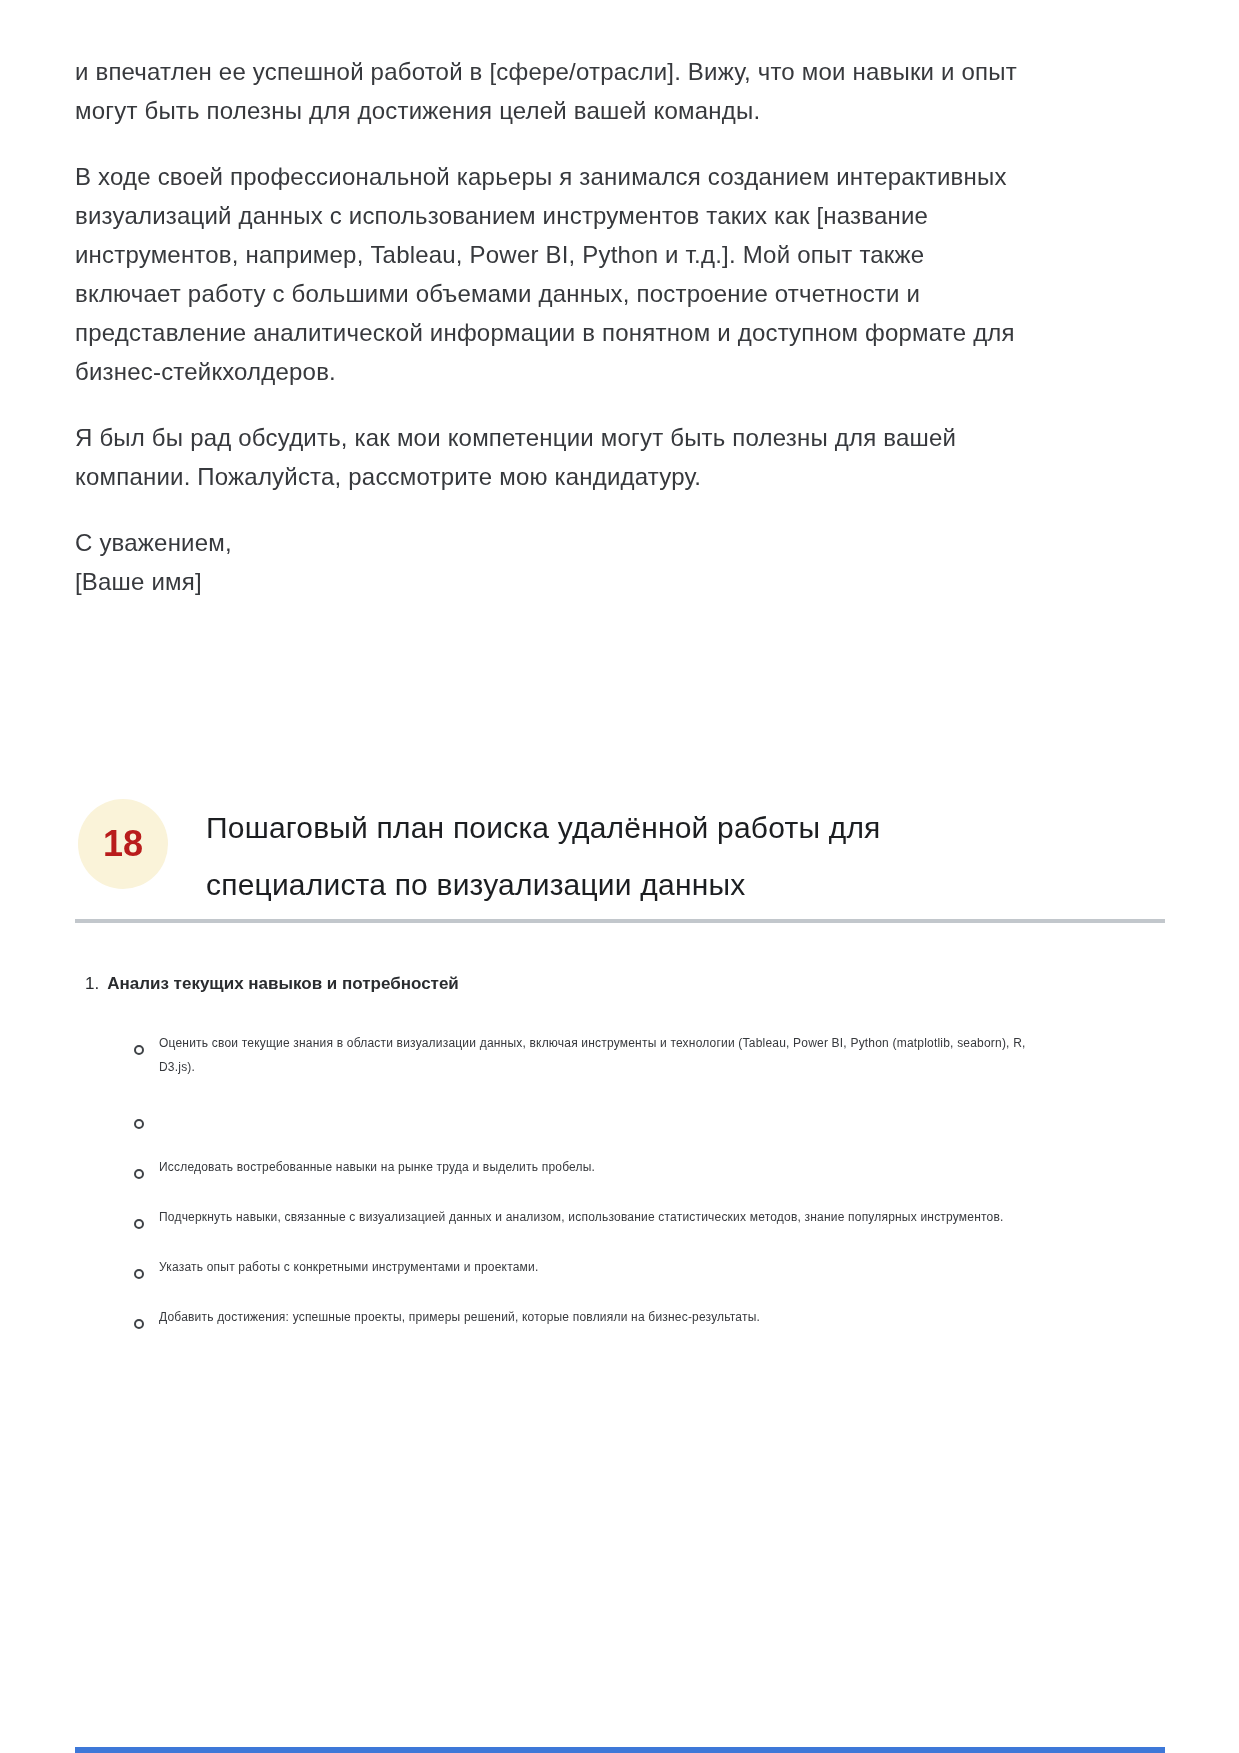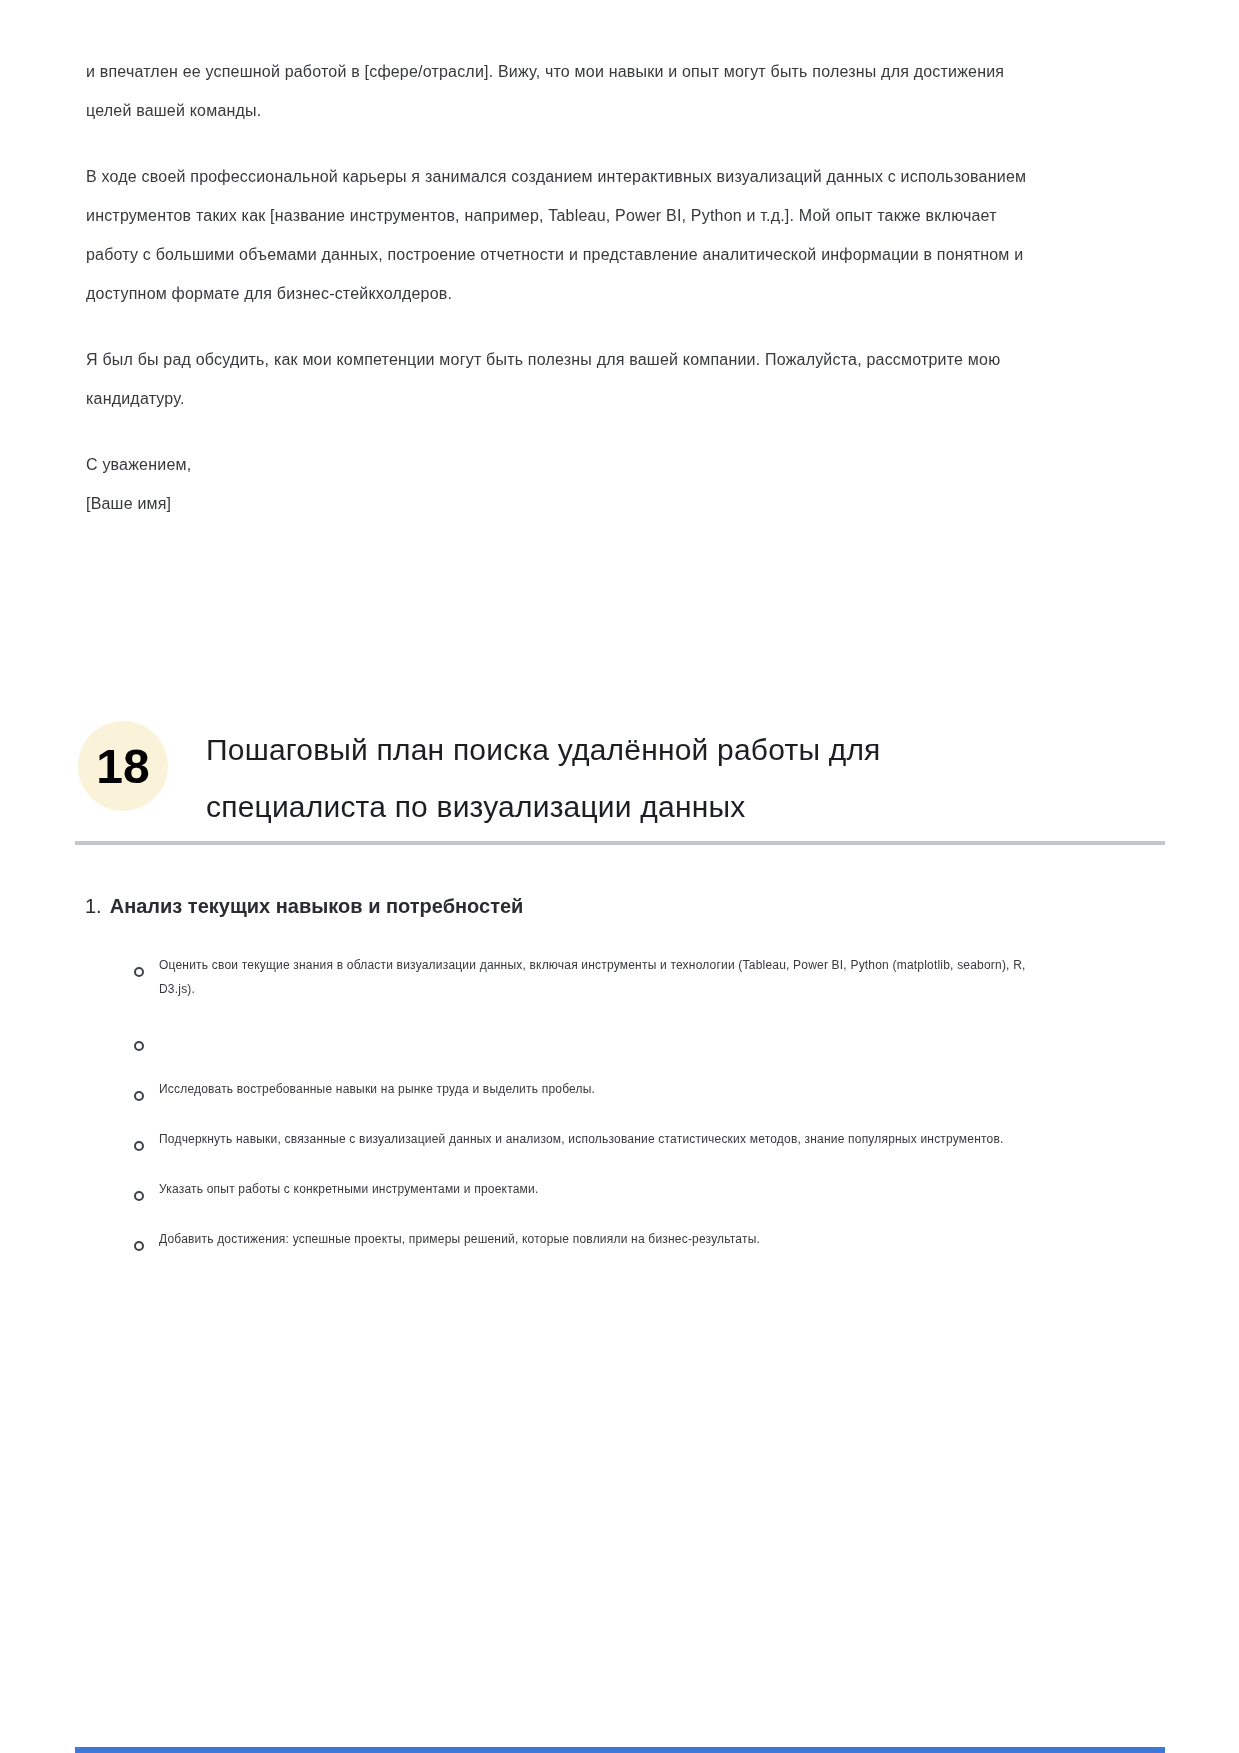--- a/index.html
+++ b/index.html
@@ -7,65 +7,65 @@
   body { font-family:"Liberation Sans", sans-serif; color:#37393d; position:relative; }
 
   .page {
     width:1239px; height:1753px;
     padding:52px 74px 0 75px;
     position:relative;
   }
 
   
   .para {
-    font-size:16px;
+    font-size:24px;
     line-height:39px;
     max-width:950px;
-    margin:0 0 27px 11px;
+    margin:0 0 27px 0;
     letter-spacing:0.2px;
   }
   .signature span { display:block; }
 
   
   .section-header {
     margin-top:198px;
     display:flex;
     align-items:flex-start;
   }
   .badge {
     width:90px; height:90px;
     border-radius:50%;
     background:#faf3d9;
     flex:0 0 auto;
     display:flex; align-items:center; justify-content:center;
     margin-left:3px;
   }
   .badge span {
-    font-size:48px; font-weight:bold; color:#000000;
+    font-size:36px; font-weight:bold; color:#b91c1c;
   }
   .section-title {
     margin-left:38px;
     font-size:30px;
     font-weight:normal;
     line-height:57px;
     color:#1c1e21;
     max-width:845px;
     letter-spacing:0.2px;
   }
   .divider {
     margin-top:6px;
     height:4px;
     width:100%;
     background:#c2c7cc;
   }
 
   
   .steps { margin-top:46px; }
   .step-title {
-    font-size:20px;
+    font-size:17px;
     line-height:30px;
     padding-left:10px;
     margin-bottom:32px;
     color:#2a2c2f;
   }
   .step-title .idx { font-weight:normal; margin-right:8px; }
   .step-title .st  { font-weight:bold; }
 
   .bullet {
     display:flex;

